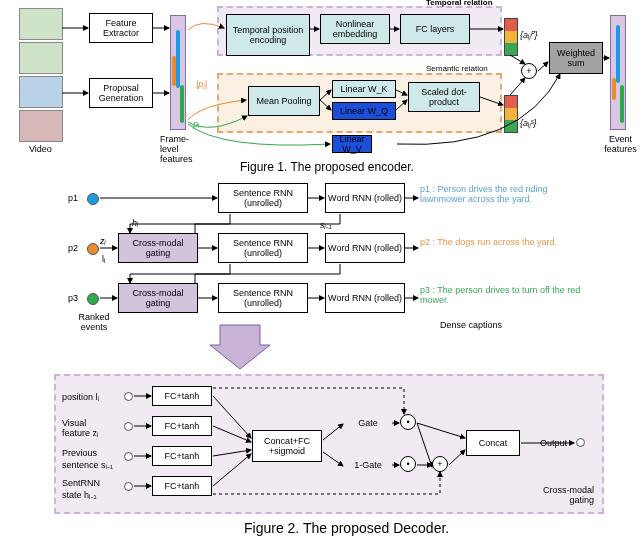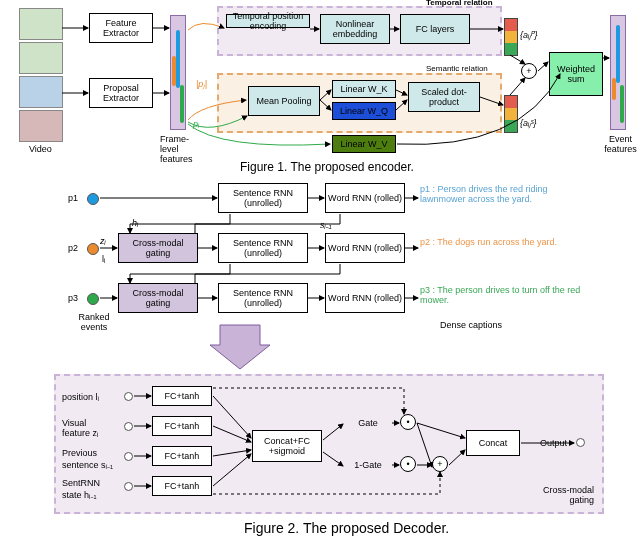--- a/index.html
+++ b/index.html
@@ -21,35 +21,35 @@
 <div class="imgph" style="left:19px;top:8px;width:42px;height:30px"></div>
 <div class="imgph" style="left:19px;top:42px;width:42px;height:30px"></div>
 <div class="imgph" style="left:19px;top:76px;width:42px;height:30px;background:#b9d2e8"></div>
 <div class="imgph" style="left:19px;top:110px;width:42px;height:30px;background:#d6b8b8"></div>
 <span class="lbl" style="left:29px;top:144px">Video</span>
 
 <div class="box" style="left:89px;top:13px;width:64px;height:30px">
     <span>Feature Extractor</span>
   </div>
 <div class="box" style="left:89px;top:78px;width:64px;height:30px">
-    <span>Proposal Extractor</span>
+    <span>Proposal Generation</span>
   </div>
 
 <div class="box" style="left:170px;top:15px;width:16px;height:115px;background:#d8c6e2;border:1px solid #8a6da3"></div>
 <span class="lbl" style="left:160px;top:134px;width:42px;">Frame-level features</span>
 
 <div class="bar" style="left:176px;top:30px;height:58px;background:#1e9ae0"></div>
 <div class="bar" style="left:172px;top:56px;height:30px;background:#eb8a2e"></div>
 <div class="bar" style="left:180px;top:85px;height:38px;background:#2faa4a"></div>
 <span class="lbl" style="left:193px;top:119px;color:#2faa4a;font-style:italic">pᵢ</span>
 <span class="lbl" style="left:196px;top:77px;color:#eb8a2e;font-style:italic">|pⱼ|</span>
 
 <div class="dash" style="position:absolute;left:217px;top:6px;width:281px;height:46px"></div>
 <span class="lbl mini" style="left:426px;top:-2px;font-weight:bold">Temporal relation</span>
-<div class="box" style="left:226px;top:14px;width:84px;height:14px;background:#cfe9ea">
+<div class="box" style="left:226px;top:14px;width:84px;height:42px;background:#cfe9ea">
     <span>Temporal position encoding</span>
   </div>
 <div class="box" style="left:320px;top:14px;width:70px;height:30px;background:#cfe9ea">
     <span>Nonlinear embedding</span>
   </div>
 <div class="box" style="left:400px;top:14px;width:70px;height:30px;background:#cfe9ea">
     <span>FC layers</span>
   </div>
 
 <div class="dash" style="position:absolute;left:217px;top:73px;width:281px;height:56px;border-color:#e4a96d;background:#faf0e3"></div>
@@ -59,40 +59,40 @@
   </div>
 <div class="box" style="left:332px;top:80px;width:64px;height:18px;background:#cfe9ea">
     <span>Linear  W_K</span>
   </div>
 <div class="box" style="left:332px;top:102px;width:64px;height:18px;background:#1d4ed8">
     <span>Linear  W_Q</span>
   </div>
 <div class="box" style="left:408px;top:82px;width:72px;height:30px;background:#cfe9ea">
     <span>Scaled dot-product</span>
   </div>
-<div class="box" style="left:332px;top:135px;width:64px;height:18px;background:#4d7c0f">
+<div class="box" style="left:332px;top:135px;width:40px;height:18px;background:#1d4ed8">
     <span>Linear  W_V</span>
   </div>
 
 <div style="position:absolute;left:504px;top:18px;width:12px;height:36px;border:1px solid #444">
   <div style="height:12px;background:#e35c4e"></div>
     <div style="height:12px;background:#f2b33d"></div>
     <div style="height:12px;background:#3aa757"></div>
 </div>
 <span class="lbl" style="left:520px;top:28px;font-style:italic">{aᵢⱼᴾ}</span>
 <div style="position:absolute;left:504px;top:95px;width:12px;height:36px;border:1px solid #444">
   <div style="height:12px;background:#e35c4e"></div>
     <div style="height:12px;background:#f2b33d"></div>
     <div style="height:12px;background:#3aa757"></div>
 </div>
 <span class="lbl" style="left:520px;top:116px;font-style:italic">{aᵢⱼˢ}</span>
 
 <div class="box" style="left:521px;top:63px;width:16px;height:16px;border-radius:50%">+</div>
 
-<div class="box" style="left:549px;top:52px;width:54px;height:44px;background:#86efac">
+<div class="box" style="left:549px;top:42px;width:54px;height:32px;background:#a3a3a3">
     <span>Weighted sum</span>
   </div>
 
 <div class="box" style="left:610px;top:15px;width:16px;height:115px;background:#d8c6e2;border:1px solid #8a6da3"></div>
 <div class="bar" style="left:616px;top:25px;height:58px;background:#1e9ae0"></div>
 <div class="bar" style="left:612px;top:78px;height:22px;background:#eb8a2e"></div>
 <div class="bar" style="left:620px;top:85px;height:38px;background:#2faa4a"></div>
 <span class="lbl" style="left:598px;top:134px;width:45px;text-align:center">Event features</span>
 
 <span class="lbl" style="left:240px;top:160px;font-size:12px">Figure 1. The proposed encoder.</span>

